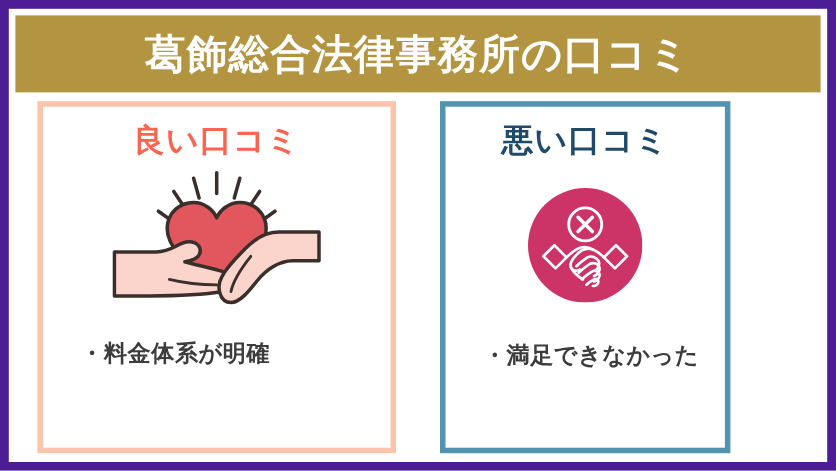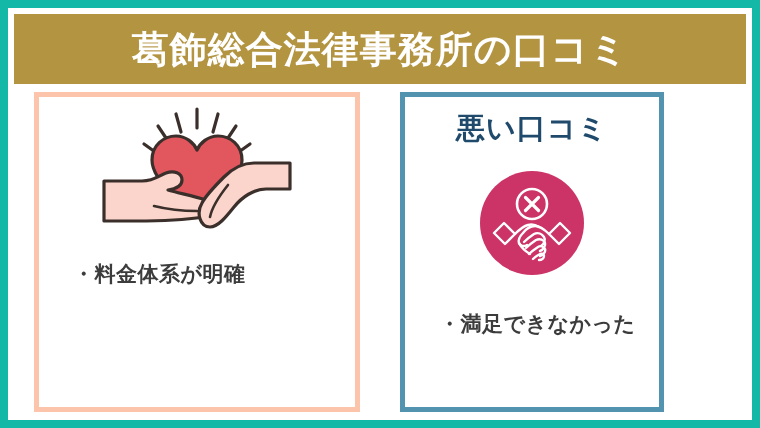--- a/index.html
+++ b/index.html
@@ -8,21 +8,21 @@
     width: 760px;
     height: 428px;
     overflow: hidden;
     font-family: "Liberation Sans", "DejaVu Sans", sans-serif;
   }
 
   #canvas {
     position: relative;
     width: 760px;
     height: 428px;
-    background: #14b8a6;
+    background: #4c1d95;
   }
 
   
   .inner-field {
     position: absolute;
     left: 8px;
     top: 8px;
     width: 744px;
     height: 412px;
     background: #ffffff;
@@ -123,20 +123,21 @@
 <div id="canvas">
 
   <div class="inner-field"></div>
 
   <div class="title-bar">
     <div class="title-text">葛飾総合法律事務所の口コミ</div>
   </div>
 
   <div class="panel panel-good">
 
+    <div class="panel-heading">良い口コミ</div>
 
     <div class="art-area">
       <svg width="190" height="134" viewBox="0 0 190 134">
 
         <g stroke="#3b2f2b" stroke-width="3.2" stroke-linecap="round">
           <line x1="95" y1="6" x2="95" y2="25"></line>
           <line x1="74" y1="11" x2="79" y2="29"></line>
           <line x1="116" y1="11" x2="111" y2="29"></line>
           <line x1="56" y1="23" x2="66" y2="38"></line>
           <line x1="134" y1="23" x2="124" y2="38"></line>

